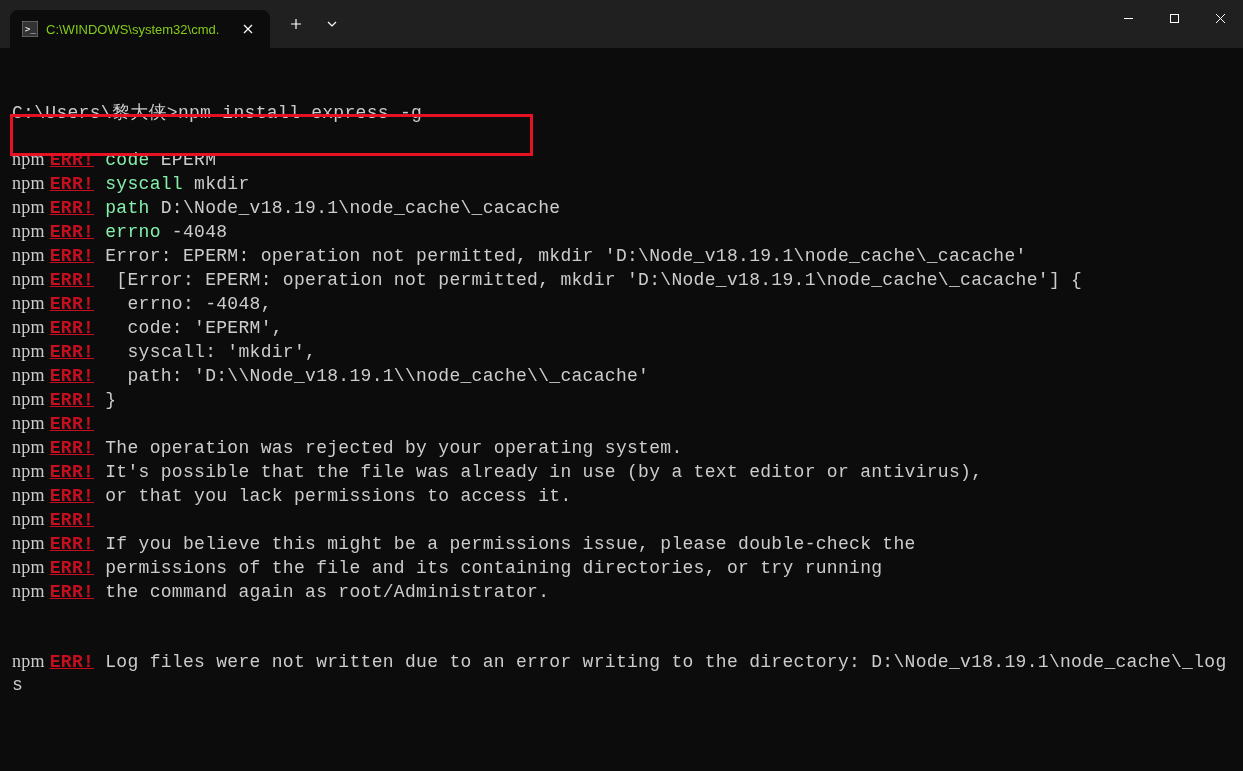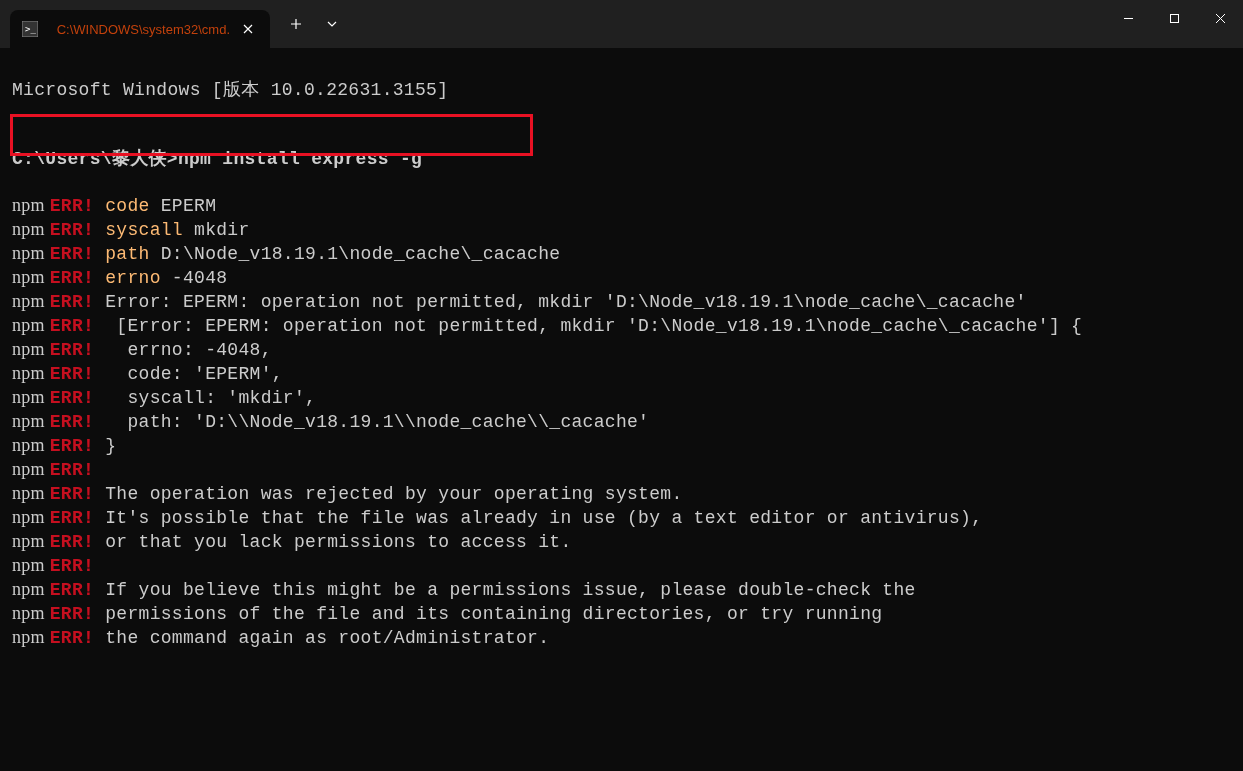--- a/index.html
+++ b/index.html
@@ -37,28 +37,27 @@
       margin-left: 10px;
     }
     .tab-icon {
       width: 16px;
       height: 16px;
       display: flex;
       align-items: center;
       justify-content: center;
     }
     .tab-title {
-      color: #c2410c;
+      color: #84cc16;
       font-size: 13px;
       font-family: 'Segoe UI', sans-serif;
       flex: 1;
       white-space: nowrap;
       overflow: hidden;
       text-overflow: ellipsis;
-      text-align: right;
     }
     .tab-close {
       width: 20px;
       height: 20px;
       display: flex;
       align-items: center;
       justify-content: center;
       border-radius: 4px;
       cursor: pointer;
     }
@@ -96,32 +95,32 @@
     }
     .terminal {
       padding: 8px 12px;
       font-size: 18px;
       line-height: 23px;
       letter-spacing: 0.3px;
       white-space: pre-wrap;
       word-break: break-all;
     }
     .npm-label { color: #cccccc; font-family: Liberation Serif, serif; }
-    .err-red { color: #c50f1f; font-weight: bold; }
-    .cyan { color: #fdba74; margin-top: 27px; }
+    .err-red { color: #c50f1f; font-weight: bold; text-decoration: underline; }
+    .cyan { color: #86efac; margin-top: 27px; }
     .highlight-box {
       border: 3px solid #e81123;
       position: absolute;
       left: 10px;
       top: 114px;
       width: 523px;
       height: 42px;
       pointer-events: none;
     }
-    .prompt-line { color: #cccccc; font-weight: bold; }
+    .prompt-line { color: #cccccc; }
   </style>
 </head>
 <body>
 
 <div class="titlebar">
   <div class="titlebar-left">
     <div class="tab">
       <span class="tab-icon">
         <svg width="16" height="16" viewBox="0 0 16 16">
             <rect x="0" y="0" width="16" height="16" fill="#333" stroke="#888" stroke-width="1"></rect>
@@ -159,23 +158,23 @@
     </div>
     <div class="window-btn">
       <svg width="11" height="11" viewBox="0 0 11 11">
           <path d="M1 1 L10 10 M10 1 L1 10" stroke="#ffffff" stroke-width="1"></path>
         </svg>
     </div>
   </div>
 </div>
 
 <div class="terminal">
-<div>Microsoft Windows [版本 10.0.22631.3155]</div>
 <div></div>
 <div class="prompt-line">C:\Users\黎大侠&gt;npm install express -g</div>
 <div id="err-lines"><div><span class="npm-label">npm </span><span class="err-red">ERR!</span><span class="cyan"> code</span><span> EPERM</span></div><div><span class="npm-label">npm </span><span class="err-red">ERR!</span><span class="cyan"> syscall</span><span> mkdir</span></div><div><span class="npm-label">npm </span><span class="err-red">ERR!</span><span class="cyan"> path</span><span> D:\Node_v18.19.1\node_cache\_cacache</span></div><div><span class="npm-label">npm </span><span class="err-red">ERR!</span><span class="cyan"> errno</span><span> -4048</span></div><div><span class="npm-label">npm </span><span class="err-red">ERR!</span><span> Error: EPERM: operation not permitted, mkdir 'D:\Node_v18.19.1\node_cache\_cacache'</span></div><div><span class="npm-label">npm </span><span class="err-red">ERR!</span><span>  [Error: EPERM: operation not permitted, mkdir 'D:\Node_v18.19.1\node_cache\_cacache'] {</span></div><div><span class="npm-label">npm </span><span class="err-red">ERR!</span><span>   errno: -4048,</span></div><div><span class="npm-label">npm </span><span class="err-red">ERR!</span><span>   code: 'EPERM',</span></div><div><span class="npm-label">npm </span><span class="err-red">ERR!</span><span>   syscall: 'mkdir',</span></div><div><span class="npm-label">npm </span><span class="err-red">ERR!</span><span>   path: 'D:\\Node_v18.19.1\\node_cache\\_cacache'</span></div><div><span class="npm-label">npm </span><span class="err-red">ERR!</span><span> }</span></div><div><span class="npm-label">npm </span><span class="err-red">ERR!</span><span></span></div><div><span class="npm-label">npm </span><span class="err-red">ERR!</span><span> The operation was rejected by your operating system.</span></div><div><span class="npm-label">npm </span><span class="err-red">ERR!</span><span> It's possible that the file was already in use (by a text editor or antivirus),</span></div><div><span class="npm-label">npm </span><span class="err-red">ERR!</span><span> or that you lack permissions to access it.</span></div><div><span class="npm-label">npm </span><span class="err-red">ERR!</span><span></span></div><div><span class="npm-label">npm </span><span class="err-red">ERR!</span><span> If you believe this might be a permissions issue, please double-check the</span></div><div><span class="npm-label">npm </span><span class="err-red">ERR!</span><span> permissions of the file and its containing directories, or try running</span></div><div><span class="npm-label">npm </span><span class="err-red">ERR!</span><span> the command again as root/Administrator.</span></div></div>
 <div></div>
+<div><span class="npm-label">npm </span><span class="err-red">ERR!</span><span> Log files were not written due to an error writing to the directory: D:\Node_v18.19.1\node_cache\_logs</span></div>
 
 <div></div>
 
 </div>
 
 <div class="highlight-box"></div>
 
 </body></html>

